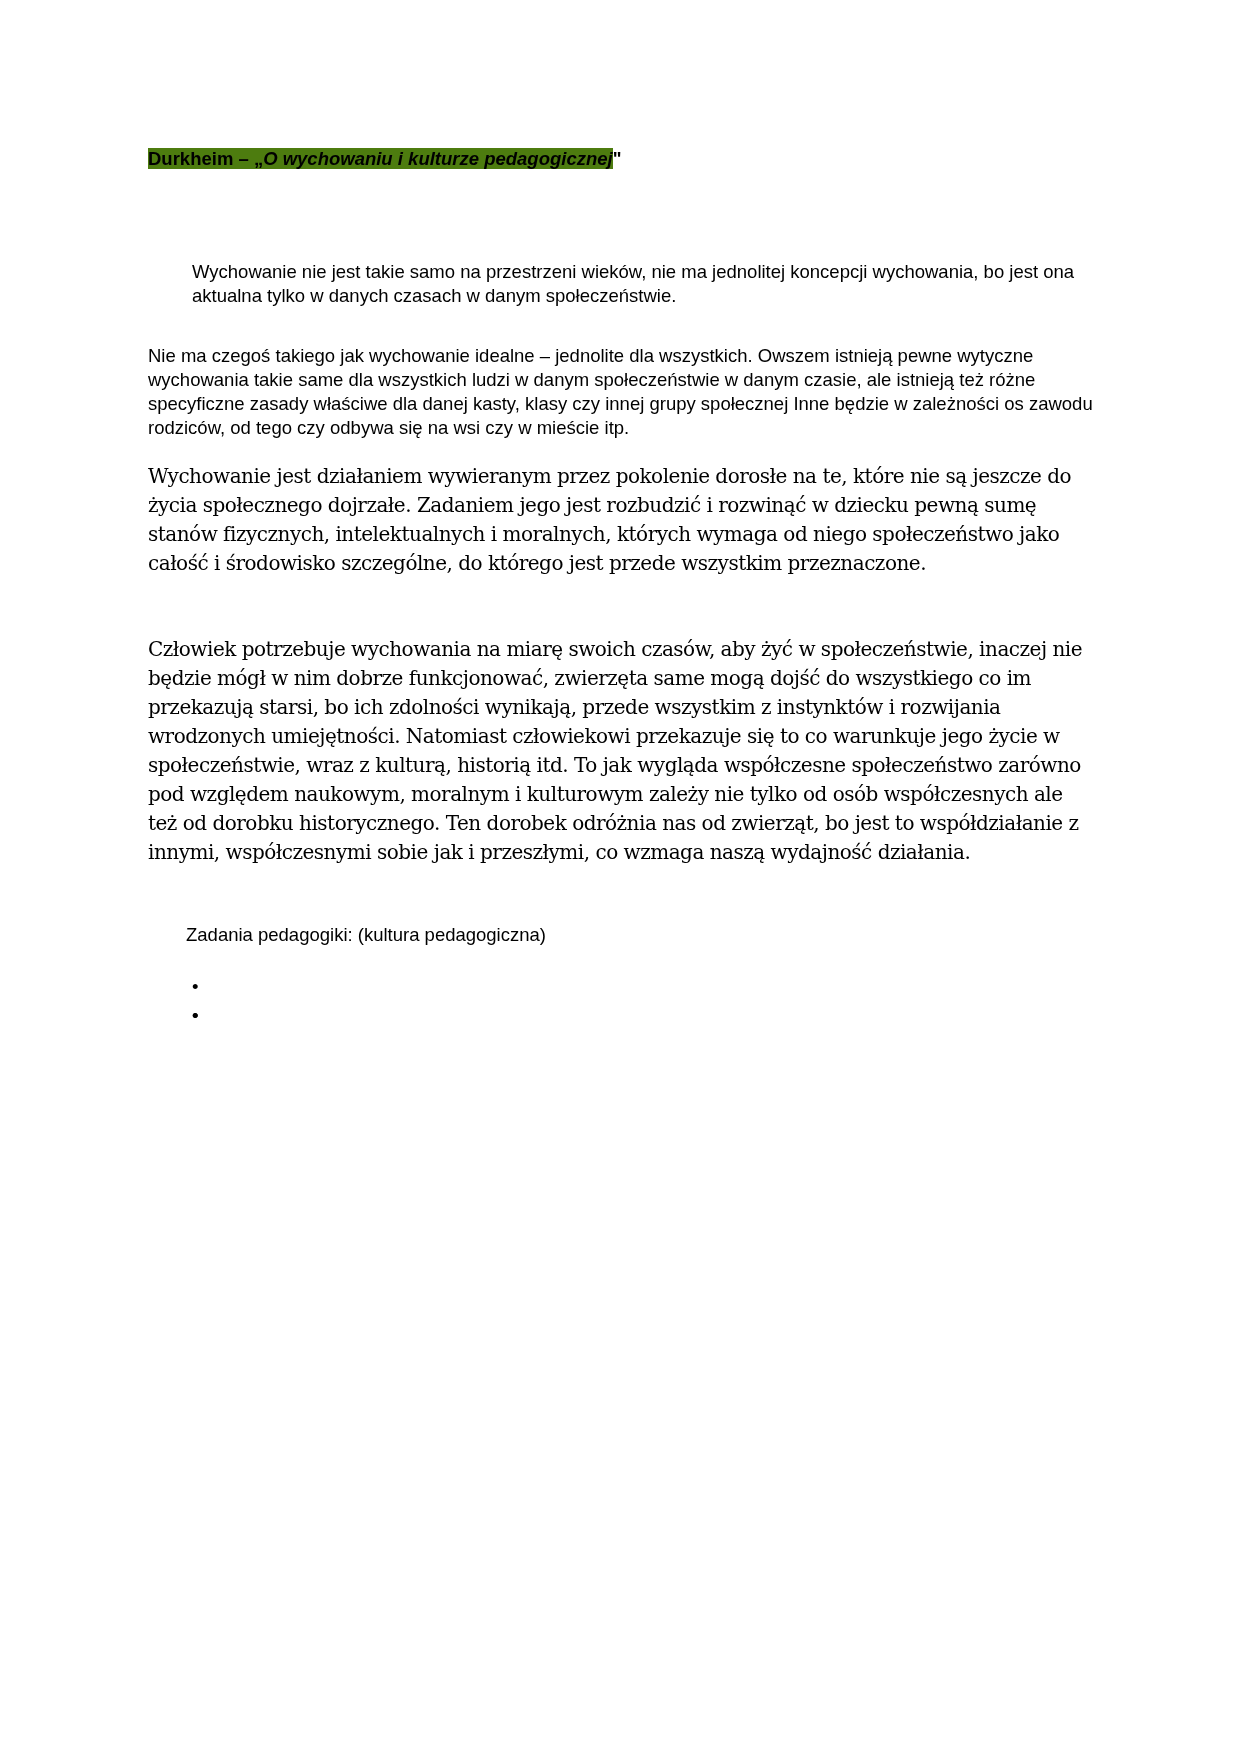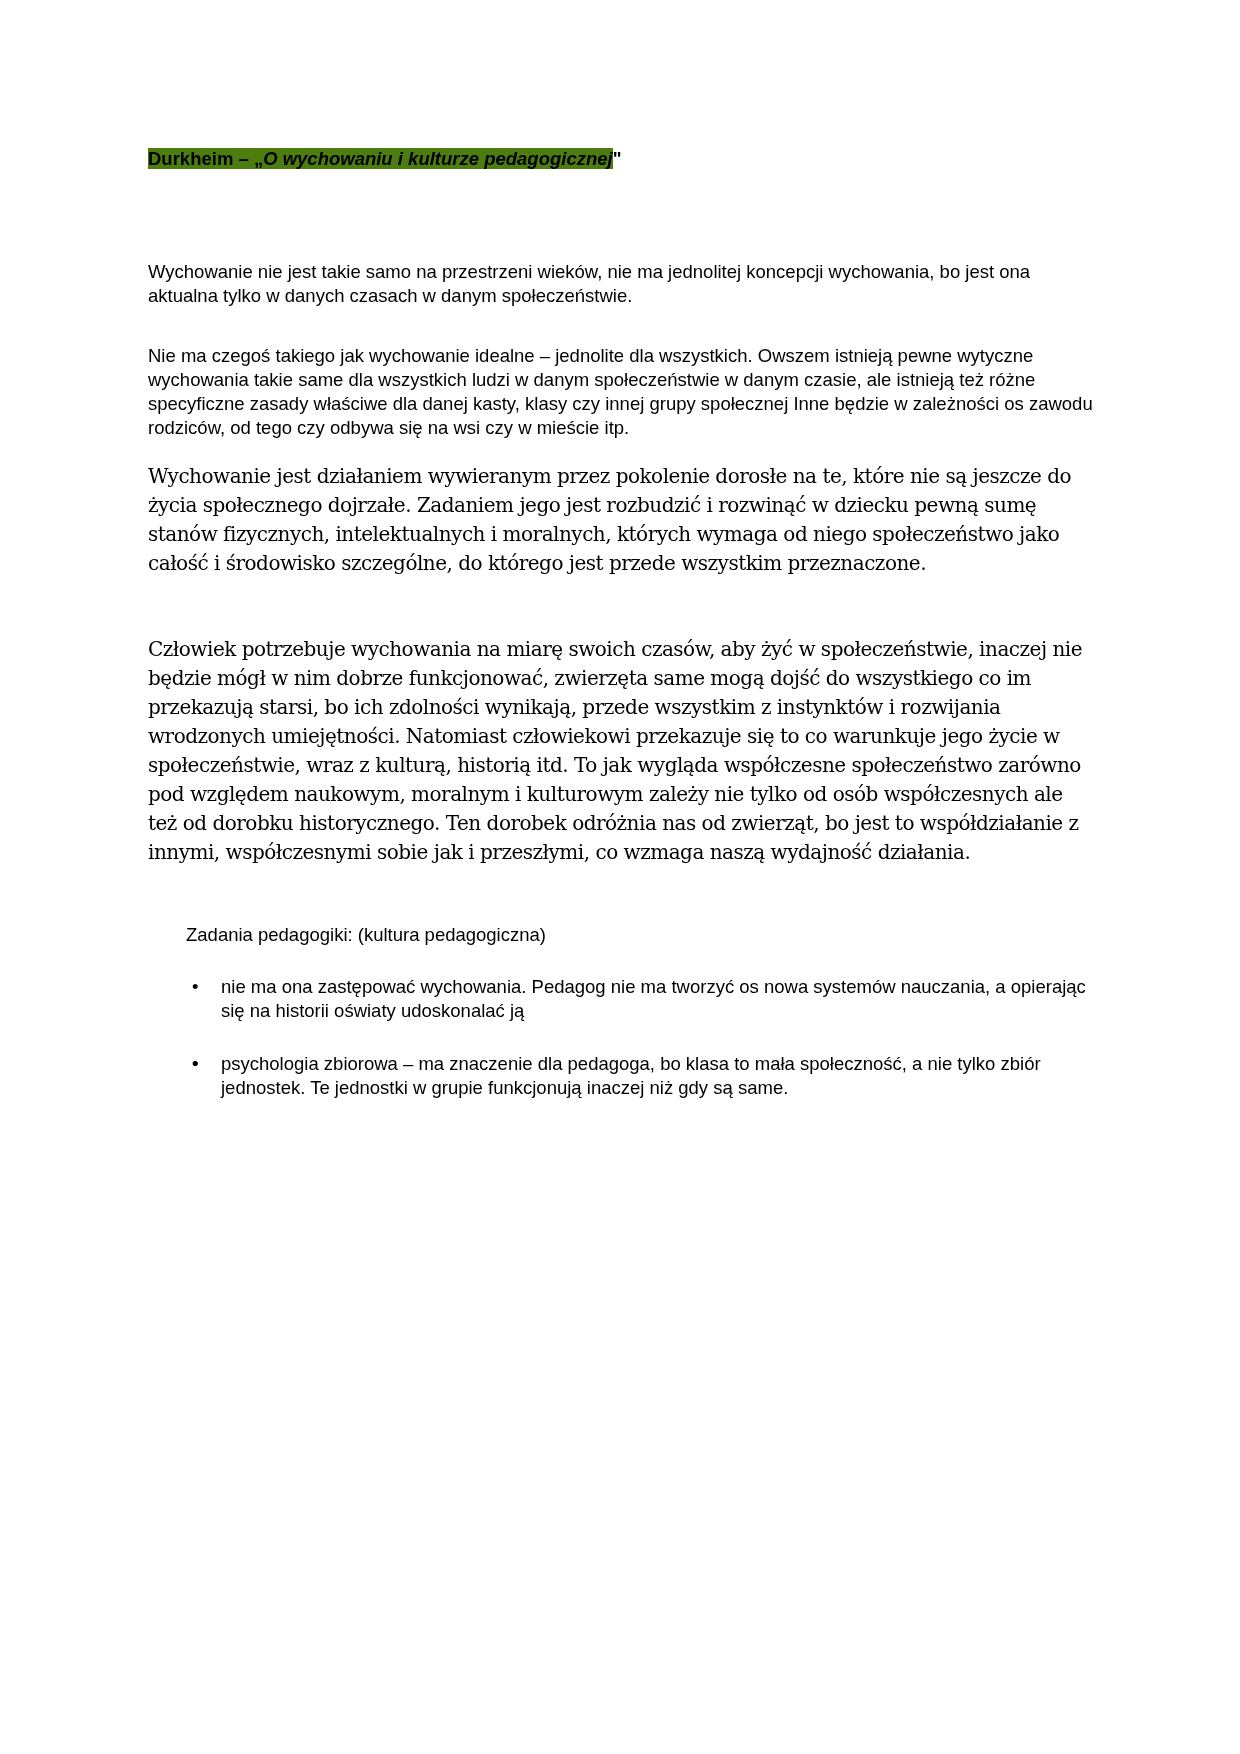--- a/index.html
+++ b/index.html
@@ -43,21 +43,21 @@
     .title .hl {
       background: #4d7c0f;
     }
     .title i { font-style: italic; }
     .block {
       position: absolute;
       left: 0;
       width: 950px;
       margin: 0;
     }
-    .p1 { top: 260px; }
+    .p1 { top: 260px; margin-left: 44px; }
     .p2 { top: 344px; }
     .p3 { top: 462px; width: 945px; }
     .p4 { top: 635px; width: 945px; }
     .p5 { top: 923px; margin-left: 38px; }
     ul.tasks {
       position: absolute;
       top: 975px;
       left: 0;
       margin: 0;
       padding: 0;
@@ -90,24 +90,22 @@
 
   <p class="block serif p3">Wychowanie jest działaniem wywieranym przez pokolenie dorosłe na te, które nie są jeszcze do życia społecznego dojrzałe. Zadaniem jego jest rozbudzić i rozwinąć w dziecku pewną sumę stanów fizycznych, intelektualnych i moralnych, których wymaga od niego społeczeństwo jako całość i środowisko szczególne, do którego jest przede wszystkim przeznaczone.</p>
 
   <p class="block serif p4">Człowiek potrzebuje wychowania na miarę swoich czasów, aby żyć w społeczeństwie, inaczej nie będzie mógł w nim dobrze funkcjonować, zwierzęta same mogą dojść do wszystkiego co im przekazują starsi, bo ich zdolności wynikają, przede wszystkim z instynktów i rozwijania wrodzonych umiejętności. Natomiast człowiekowi przekazuje się to co warunkuje jego życie w społeczeństwie, wraz z kulturą, historią itd. To jak wygląda współczesne społeczeństwo zarówno pod względem naukowym, moralnym i kulturowym zależy nie tylko od osób współczesnych ale też od dorobku historycznego. Ten dorobek odróżnia nas od zwierząt, bo jest to współdziałanie z innymi, współczesnymi sobie jak i przeszłymi, co wzmaga naszą wydajność działania.</p>
 
   <p class="block sans p5">Zadania pedagogiki: (kultura pedagogiczna)</p>
 
   <ul class="tasks sans">
     <li>
       <span class="bullet">•</span>
-      <span>nie ma ona zastępować wychowania. Pedagog nie ma tworzyć os nowa systemów nauczania, a opierając się na historii oświaty udoskonalać ją</span>
     </li>
     <li>
       <span class="bullet">•</span>
     </li>
     <li>
       <span class="bullet">•</span>
-      <span>psychologia zbiorowa – ma znaczenie dla pedagoga, bo klasa to mała społeczność, a nie tylko zbiór jednostek. Te jednostki w grupie funkcjonują inaczej niż gdy są same.</span>
     </li>
   </ul>
 
 </div>
 
 </body></html>

